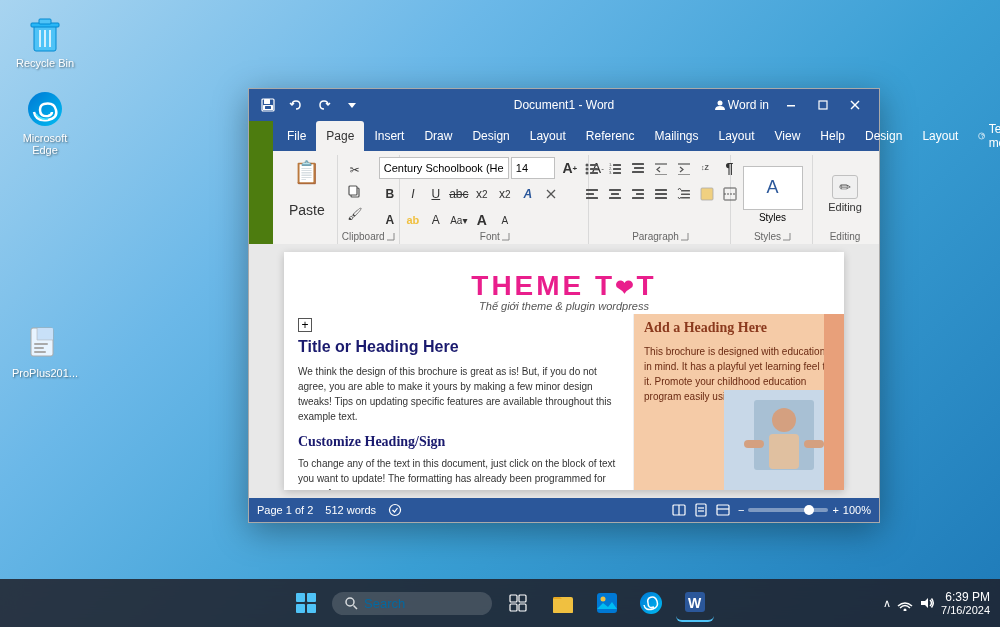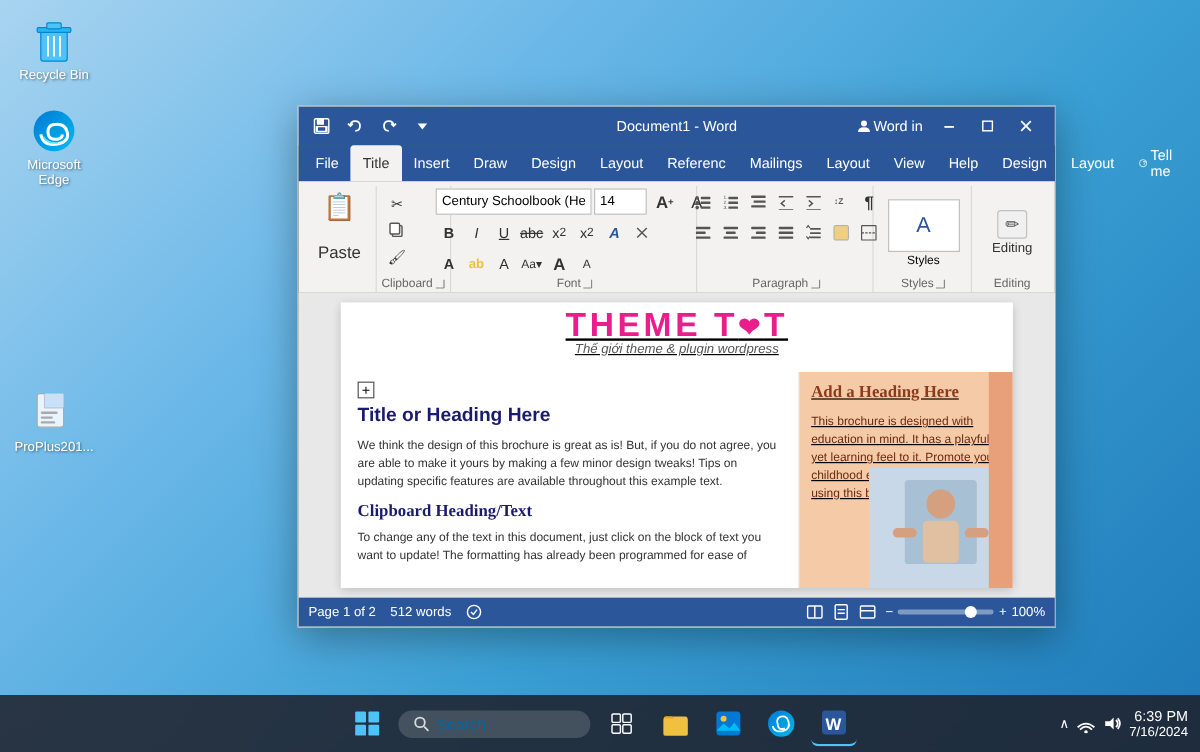--- a/index.html
+++ b/index.html
@@ -196,22 +196,23 @@
       align-items: center;
       justify-content: center;
       color: white;
       cursor: pointer;
       font-size: 13px;
       border-radius: 2px;
     }
 
     
     .ribbon {
-      background: #14532d;
+      background: #4d7c0f;
       flex-shrink: 0;
+      padding-left: 24px;
     }
     .ribbon-tabs {
       display: flex;
       align-items: center;
       background: #2b579a;
       height: 30px;
       padding: 0 4px;
     }
     .ribbon-tab {
       padding: 0 10px;
@@ -384,30 +385,29 @@
       max-width: 560px;
       height: 100%;
       overflow: hidden;
       box-shadow: 0 2px 8px rgba(0,0,0,0.2);
       position: relative;
     }
 
     
     .watermark {
       position: absolute;
-      top: 1px;
+      top: 16px;
       left: 0;
       right: 0;
       z-index: 10;
       display: flex;
       flex-direction: column;
       align-items: center;
       background: white;
       padding: 4px 0 2px 0;
-      text-decoration: underline;
     }
     .watermark-brand {
       font-size: 28px;
       font-weight: 900;
       letter-spacing: 3px;
       color: #e91e8c;
       text-transform: uppercase;
       line-height: 1;
     }
     .watermark-sub {
@@ -422,26 +422,25 @@
       margin-top: 58px;
       height: calc(100% - 58px);
       overflow: hidden;
     }
     .doc-left {
       flex: 1;
       padding: 8px 10px 8px 14px;
       border-right: 1px solid #eee;
     }
     .doc-right {
-      width: 178px;
+      width: 210px;
       background: #f5cba7;
       padding: 10px;
       position: relative;
       overflow: hidden;
-      text-decoration: underline;
     }
 
     .doc-heading {
       font-size: 16px;
       font-weight: bold;
       font-family: Liberation Sans, sans-serif;
       color: #1a1a6e;
       margin-bottom: 8px;
     }
     .doc-text {
@@ -617,21 +616,21 @@
         </div>
       </div>
     </div>
 
     <div class="ribbon">
       <div class="ribbon-tabs">
         <div class="ribbon-tab">
             <span>File</span>
           </div>
         <div class="ribbon-tab active">
-            <span>Title</span>
+            <span>Page</span>
           </div>
         <div class="ribbon-tab">
             <span>Insert</span>
           </div>
         <div class="ribbon-tab">
             <span>Draw</span>
           </div>
         <div class="ribbon-tab">
             <span>Design</span>
           </div>
@@ -900,21 +899,21 @@
         <div class="doc-body">
 
           <div class="doc-left">
             <div style="display:flex;align-items:center;margin-bottom:6px;">
               <div style="width:14px;height:14px;border:1.5px solid #555;display:flex;align-items:center;justify-content:center;margin-right:6px;cursor:pointer;">
                 <span style="font-size:12px;line-height:1;">+</span>
               </div>
             </div>
             <div class="doc-heading">Title or Heading Here</div>
             <div class="doc-text">We think the design of this brochure is great as is!  But, if you do not agree, you are able to make it yours by making a few minor design tweaks!  Tips on updating specific features are available throughout this example text.</div>
-            <div class="doc-subheading">Clipboard Heading/Text</div>
+            <div class="doc-subheading">Customize Heading/Sign</div>
             <div class="doc-text">To change any of the text in this document, just click on the block of text you want to update!  The formatting has already been programmed for ease of</div>
           </div>
 
           <div class="doc-right">
             <div class="doc-right-heading">Add a Heading Here</div>
             <div class="doc-right-text">This brochure is designed with education in mind.  It has a playful yet learning feel to it.  Promote your childhood education program easily using this brochure.</div>
 
             <div class="doc-image-area">
               <svg width="120" height="100" viewBox="0 0 120 100">
                 <rect width="120" height="100" fill="#c8d8e8"></rect>

